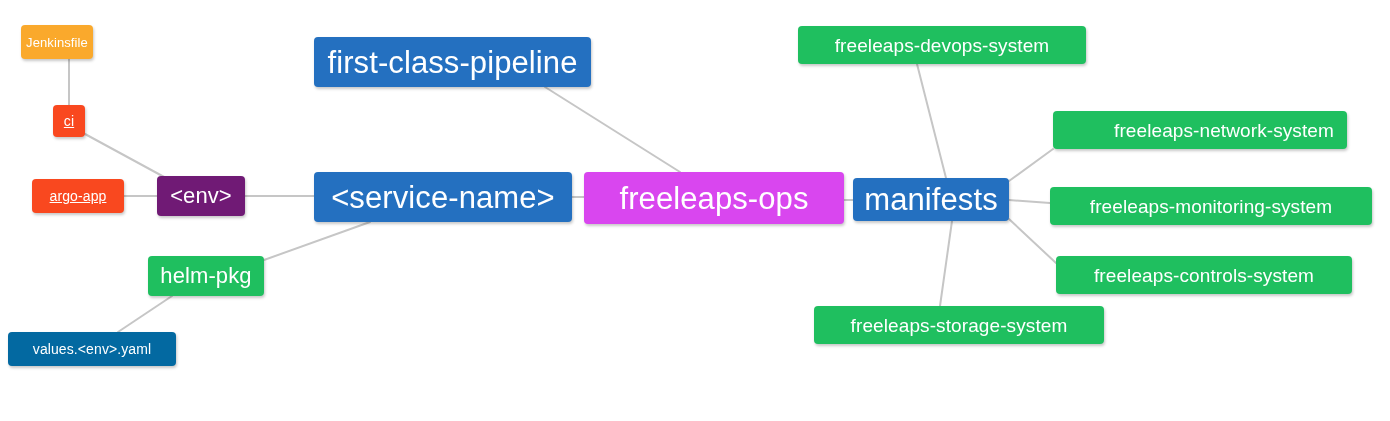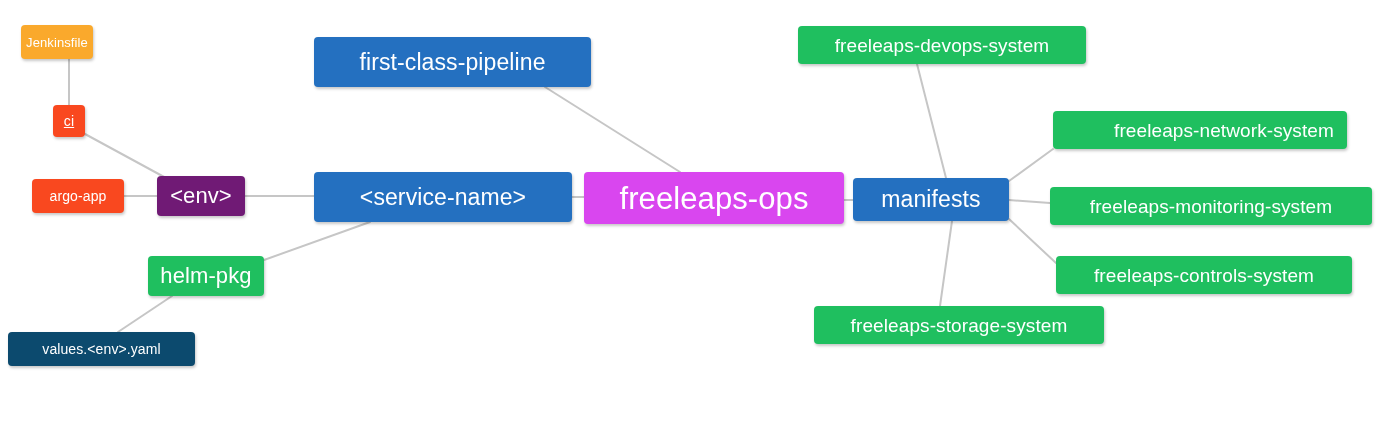--- a/index.html
+++ b/index.html
@@ -38,21 +38,21 @@
     letter-spacing: 0.1px;
     box-shadow: 1px 2px 3px rgba(0,0,0,0.22);
     -webkit-font-smoothing: antialiased;
   }
   .node-label {
     display: block;
     line-height: 1;
   }
   
   .tier-root   { font-size: 31px; }
-  .tier-major  { font-size: 23px; }
+  .tier-major  { font-size: 31px; }
   .tier-mid    { font-size: 22px; }
   .tier-leaf   { font-size: 19px; }
   .tier-small  { font-size: 13px; }
   .tier-tiny   { font-size: 14px; }
 </style>
 </head>
 <body>
 
 <div id="canvas">
   <svg id="edge-layer" viewBox="0 0 1390 421" xmlns="http://www.w3.org/2000/svg">
@@ -71,30 +71,30 @@
       <line x1="1056" y1="263" x2="1009" y2="219" stroke="#c6c6c6" stroke-width="2" stroke-linecap="round"></line>
       <line x1="940" y1="306" x2="952" y2="221" stroke="#c6c6c6" stroke-width="2" stroke-linecap="round"></line>
     </svg>
   <div id="node-layer">
       <div class="node tier-small" style="left: 21px; top: 25px; width: 72px; height: 34px; background: rgb(250, 169, 44);">
         <span class="node-label">Jenkinsfile</span>
       </div>
       <div class="node tier-tiny" style="left: 53px; top: 105px; width: 32px; height: 32px; background: rgb(249, 72, 31); text-decoration: underline;">
         <span class="node-label">ci</span>
       </div>
-      <div class="node tier-tiny" style="left: 32px; top: 179px; width: 92px; height: 34px; background: rgb(249, 72, 31);">
+      <div class="node tier-tiny" style="left: 32px; top: 179px; width: 92px; height: 34px; background: rgb(249, 72, 31); text-decoration: underline;">
         <span class="node-label">argo-app</span>
       </div>
       <div class="node tier-mid" style="left: 157px; top: 176px; width: 88px; height: 40px; background: #701a75;">
         <span class="node-label">&lt;env&gt;</span>
       </div>
       <div class="node tier-mid" style="left: 148px; top: 256px; width: 116px; height: 40px; background: rgb(31, 191, 95);">
         <span class="node-label">helm-pkg</span>
       </div>
-      <div class="node tier-tiny" style="left: 8px; top: 332px; width: 187px; height: 34px; background: #0c4a6e;">
+      <div class="node tier-tiny" style="left: 8px; top: 332px; width: 168px; height: 34px; background: #0369a1;">
         <span class="node-label">values.&lt;env&gt;.yaml</span>
       </div>
       <div class="node tier-major" style="left: 314px; top: 37px; width: 277px; height: 50px; background: rgb(36, 112, 192);">
         <span class="node-label">first-class-pipeline</span>
       </div>
       <div class="node tier-major" style="left: 314px; top: 172px; width: 258px; height: 50px; background: rgb(36, 112, 192);">
         <span class="node-label">&lt;service-name&gt;</span>
       </div>
       <div class="node tier-root" style="left: 584px; top: 172px; width: 260px; height: 52px; background: #d946ef;">
         <span class="node-label">freeleaps-ops</span>

